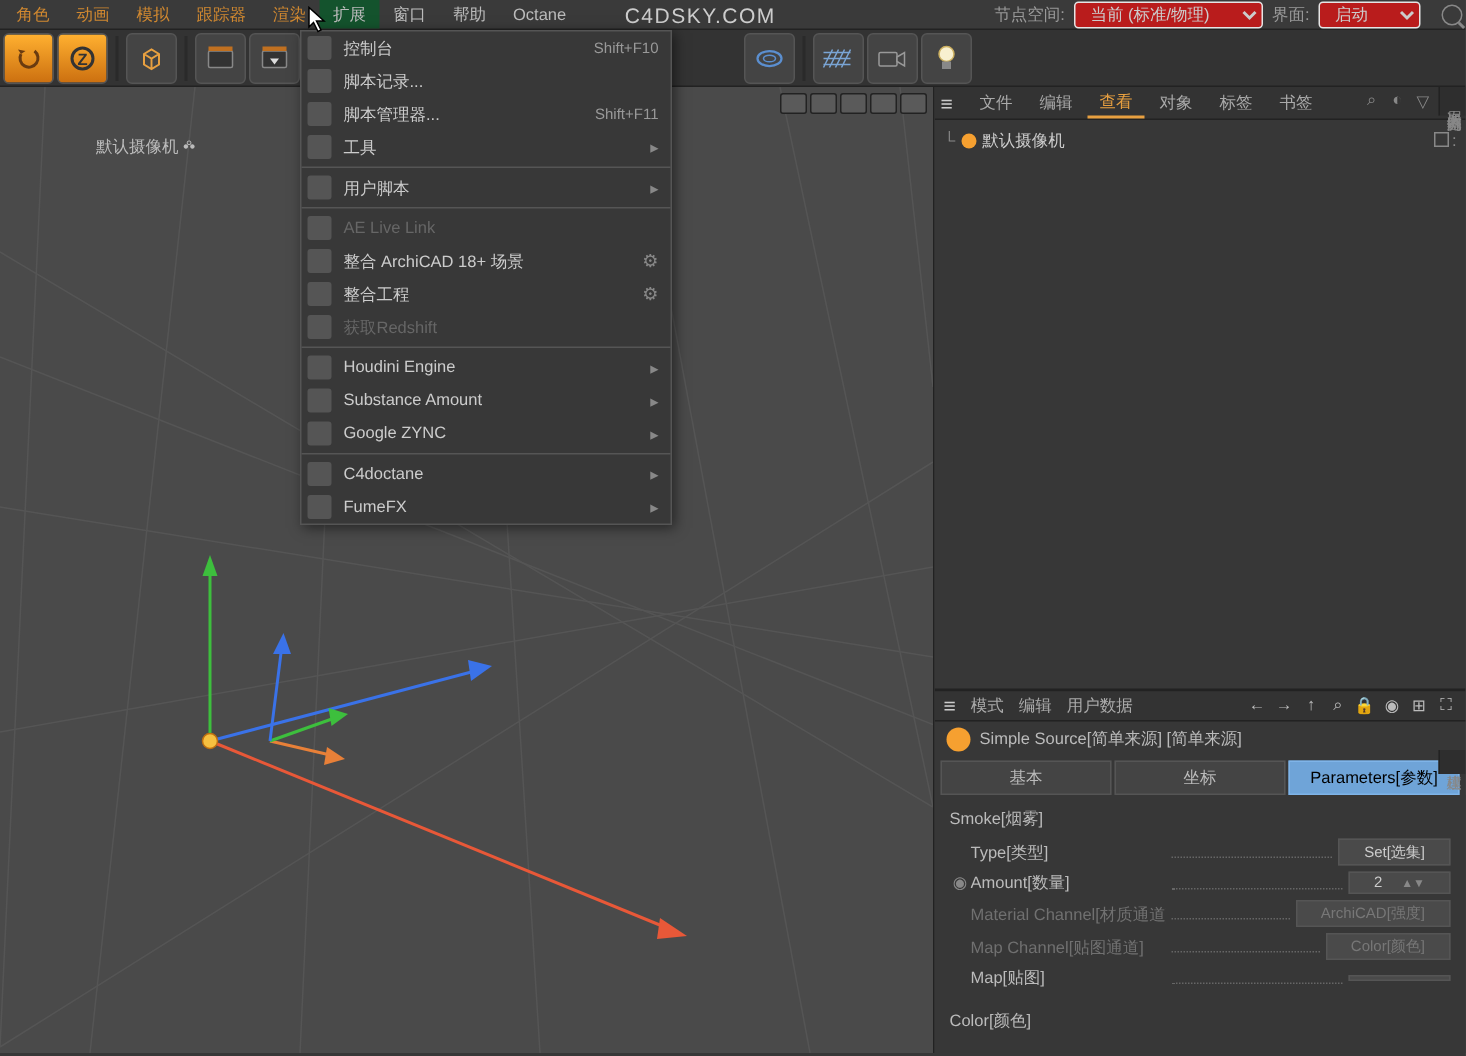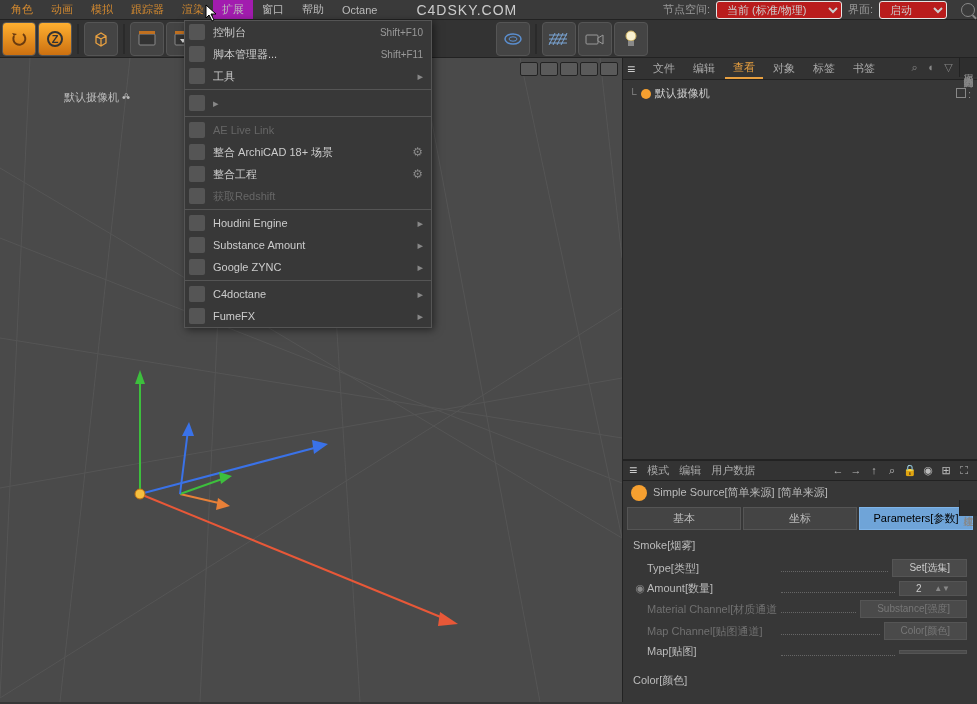--- a/index.html
+++ b/index.html
@@ -1,20 +1,20 @@
 <!DOCTYPE html>
 <html><head>
 <meta charset="utf-8">
 <style>
 *{margin:0;padding:0;box-sizing:border-box;font-family:"Microsoft YaHei",Arial,sans-serif;font-size:11px;color:#bbb;user-select:none}
 body{width:977px;height:704px;background:#373737;overflow:hidden;position:relative}
 .menubar{height:20px;background:#3a3a3a;display:flex;align-items:center;padding:0 2px;border-bottom:1px solid #222}
 .menubar .mi{padding:2px 9px;color:#bbb;cursor:default}
 .menubar .mi.orange{color:#d08830}
-.menubar .mi.active{background:#a21caf}
+.menubar .mi.active{background:#14532d}
 .menubar .logo{margin-left:30px;color:#ccc;font-size:14px;font-weight:normal;letter-spacing:1px}
 .menubar .right{margin-left:auto;display:flex;align-items:center;gap:6px}
 .menubar .lbl{color:#999}
 .menubar select{background:#b91c1c;border:1px solid #e5e5e5;color:#ccc;font-size:11px;padding:1px 18px 1px 6px;border-radius:3px}
 .iconmag{width:14px;height:14px;border:1.5px solid #888;border-radius:50%;position:relative;margin-left:8px}
 .iconmag:after{content:"";position:absolute;width:5px;height:1.5px;background:#888;bottom:-2px;right:-3px;transform:rotate(45deg)}
 .toolbar{height:38px;background:#333;border-bottom:1px solid #222;display:flex;align-items:center;gap:2px;padding:2px}
 .tbtn{width:34px;height:34px;background:#444;border:1px solid #555;border-radius:4px;display:flex;align-items:center;justify-content:center}
 .tbtn.on{background:linear-gradient(#ffb030,#cc7010)}
 .sep{width:2px;height:30px;background:#2a2a2a;margin:0 3px}
@@ -22,21 +22,21 @@
 .viewport{flex:1;background:#4a4a4a;position:relative;overflow:hidden;border-right:1px solid #222}
 .vptoolbar{position:absolute;top:4px;right:4px;display:flex;gap:2px}
 .vptb{width:18px;height:14px;background:#5a5a5a;border:1px solid #222;border-radius:2px}
 .camlabel{position:absolute;top:32px;left:64px;color:#bbb;font-size:11px}
 
 .grid{position:absolute;top:0;left:0;width:100%;height:100%}
 .grid line{stroke:#555;stroke-width:1}
 
 .axes{position:absolute;top:0;left:0;width:100%;height:100%;pointer-events:none}
 
-.dropdown{position:absolute;top:20px;left:184px;width:248px;background:#383838;border:1px solid #555;box-shadow:2px 2px 8px rgba(0,0,0,0.5);z-index:100}
+.dropdown{position:absolute;top:20px;left:200px;width:248px;background:#383838;border:1px solid #555;box-shadow:2px 2px 8px rgba(0,0,0,0.5);z-index:100}
 .dropdown .row{height:22px;display:flex;align-items:center;padding:0 8px 0 4px;gap:8px}
 .dropdown .row .ico{width:16px;height:16px;display:inline-block;background:#555;border-radius:2px}
 .dropdown .row .txt{flex:1;color:#ccc}
 .dropdown .row .sc{color:#999;font-size:10px}
 .dropdown .row .sub{color:#888}
 .dropdown .row.disabled .txt{color:#666}
 .dropdown hr{border:none;border-top:1px solid #555;margin:2px 0}
 .dropdown .gear{color:#888;font-size:12px}
 
 .rightpanel{width:354px;background:#373737;display:flex;flex-direction:column}
@@ -174,33 +174,39 @@
 <div class="dropdown">
   <div id="dd-rows">
       <div class="row">
         <span class="ico"></span>
     <span class="txt">控制台</span>
     <span class="sc">Shift+F10</span>
 
     </div>
       <div class="row">
         <span class="ico"></span>
+    <span class="txt">脚本记录...</span>
+
+    </div>
+      <div class="row">
+        <span class="ico"></span>
     <span class="txt">脚本管理器...</span>
     <span class="sc">Shift+F11</span>
 
     </div>
       <div class="row">
         <span class="ico"></span>
     <span class="txt">工具</span>
 
     <span class="sub">▸</span>
       </div>
       <hr>
       <div class="row">
         <span class="ico"></span>
+    <span class="txt">用户脚本</span>
 
     <span class="sub">▸</span>
       </div>
       <hr>
       <div class="row disabled">
         <span class="ico"></span>
     <span class="txt">AE Live Link</span>
 
     </div>
       <div class="row">
@@ -366,21 +372,21 @@
           <div class="prow">
             <span class="key">◉</span>
     <span class="plabel ">Amount[数量]</span>
     <span class="dots"></span>
     <span class="pval ">2<span class="spin">▲▼</span></span>
           </div>
           <div class="prow">
             <span class="key"></span>
     <span class="plabel dim">Material Channel[材质通道]</span>
     <span class="dots"></span>
-    <span class="pval dim">Substance[强度]</span>
+    <span class="pval dim">ArchiCAD[强度]</span>
           </div>
           <div class="prow">
             <span class="key"></span>
     <span class="plabel dim">Map Channel[贴图通道]</span>
     <span class="dots"></span>
     <span class="pval dim">Color[颜色]</span>
           </div>
           <div class="prow">
             <span class="key"></span>
     <span class="plabel ">Map[贴图]</span>

